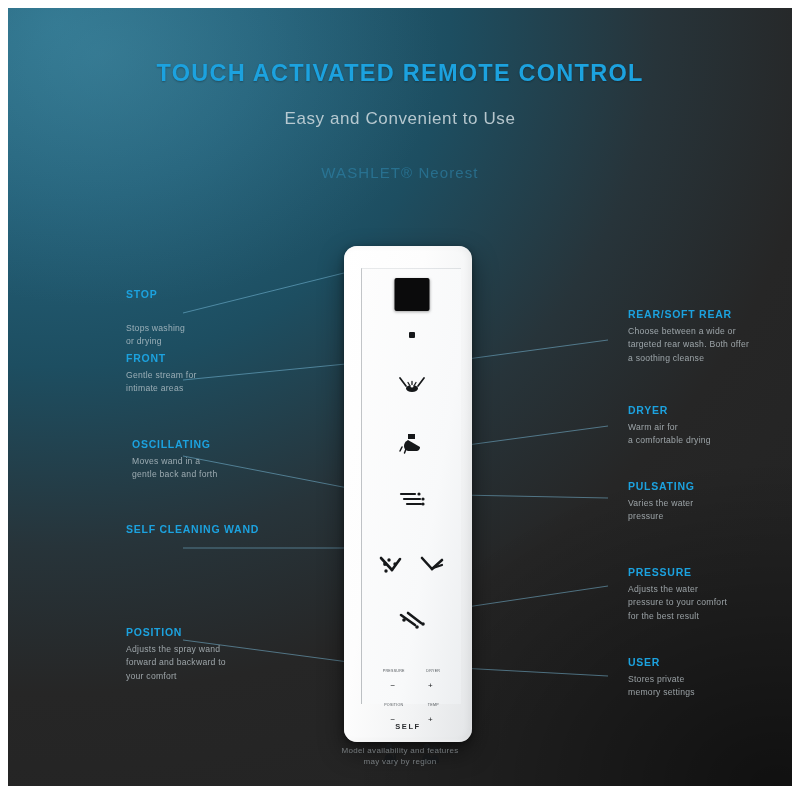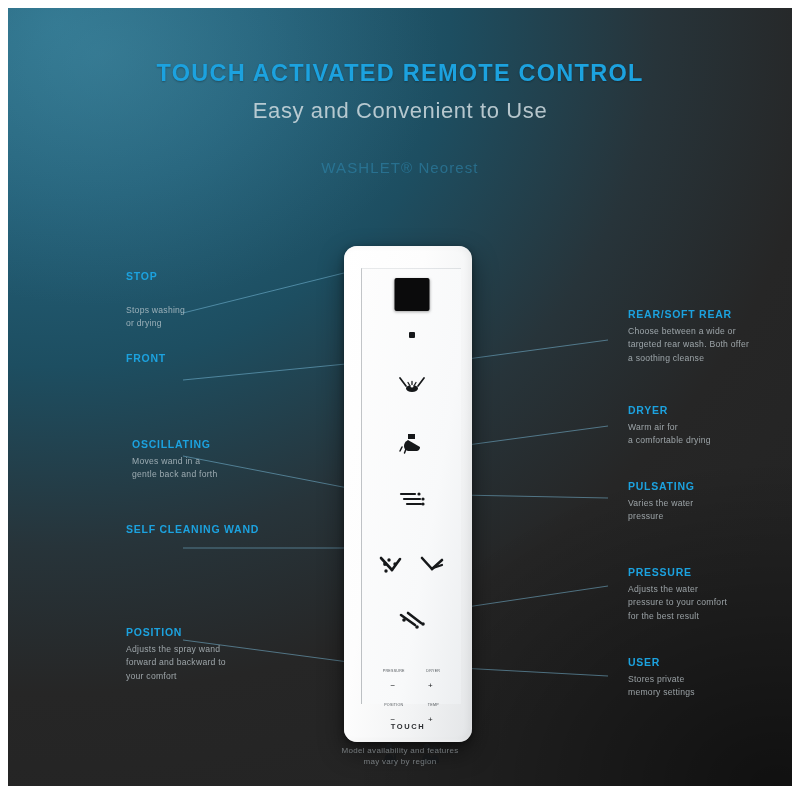--- a/index.html
+++ b/index.html
@@ -55,22 +55,22 @@
     z-index: 6;
   }
   .title {
     font-size: 23.5px;
     font-weight: bold;
     letter-spacing: 1.25px;
     color: #1ca2df;
     text-shadow: 0 1px 2px rgba(0,0,0,0.28);
   }
   .subtitle {
-    margin-top: 11px;
-    font-size: 22px;
+    margin-top: 22px;
+    font-size: 17px;
     font-weight: 400;
     letter-spacing: 0.6px;
     color: #cfdbe0;
     opacity: 0.86;
     filter: blur(0.35px);
   }
   .product {
     margin-top: 35px;
     font-size: 15px;
     letter-spacing: 1.1px;
@@ -264,28 +264,30 @@
       <line x1="175" y1="540" x2="340" y2="540"></line>
       <line x1="175" y1="632" x2="348" y2="655"></line>
 
       <line x1="600" y1="332" x2="452" y2="352"></line>
       <line x1="600" y1="418" x2="452" y2="438"></line>
       <line x1="600" y1="490" x2="452" y2="487"></line>
       <line x1="600" y1="578" x2="452" y2="600"></line>
       <line x1="600" y1="668" x2="452" y2="660"></line>
     </svg>
 
-    <div class="callout left" style="left:118px; top:262px;">
+    <div class="callout left" style="left:118px; top:280px;">
       <div class="c-title">STOP</div>
       <div class="c-body" style="white-space: pre-line; margin-top: 22px;">Stops washing
 or drying</div>
     </div>
 
     <div class="callout left" style="left:118px; top:344px;">
       <div class="c-title">FRONT</div>
+      <div class="c-body" style="white-space: pre-line;">Gentle stream for
+intimate areas</div>
     </div>
 
     <div class="callout left" style="left:124px; top:430px;">
       <div class="c-title">OSCILLATING</div>
       <div class="c-body" style="white-space: pre-line;">Moves wand in a
 gentle back and forth</div>
     </div>
 
     <div class="callout left" style="left:118px; top:515px; width:192px;">
       <div class="c-title">SELF CLEANING WAND</div>
@@ -428,20 +430,20 @@
               <circle cx="7" cy="4" r="3.2" fill="#16181a"></circle>
               <path d="M2 20 q0 -9 5 -9 q5 0 5 9 z" fill="#16181a"></path>
               <circle cx="15" cy="6" r="2.6" fill="#16181a"></circle>
               <path d="M11 20 q0 -8 4 -8 q4 0 4 8 z" fill="#16181a"></path>
             </svg>
           </div>
         </div>
 
       </div>
 
-      <div class="brand">TOUCH</div>
+      <div class="brand">SELF</div>
     </div>
 
     <div class="footnote" style="white-space: pre-line;">Model availability and features
 may vary by region</div>
 
   </div>
 </div>
 
 </body></html>

